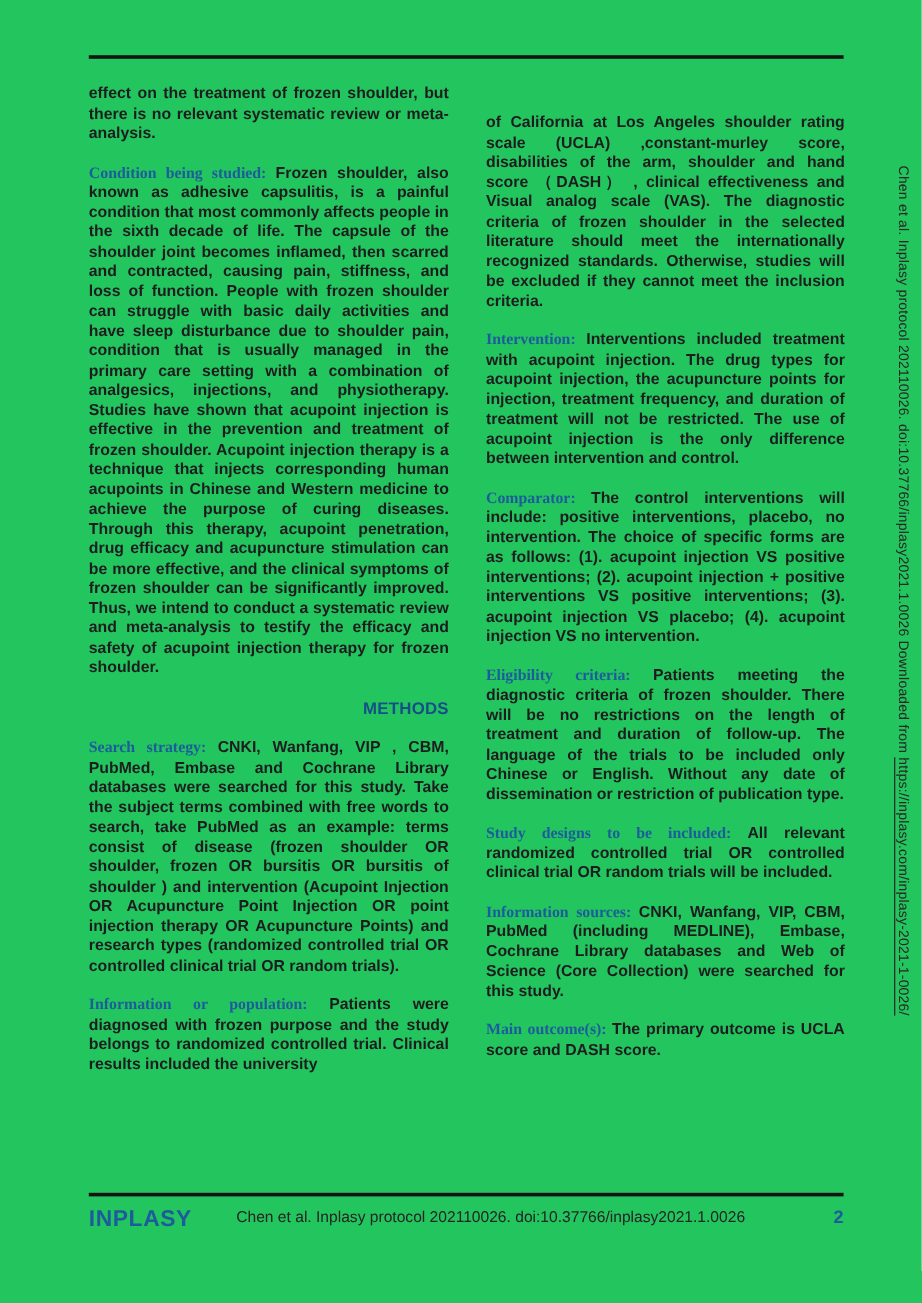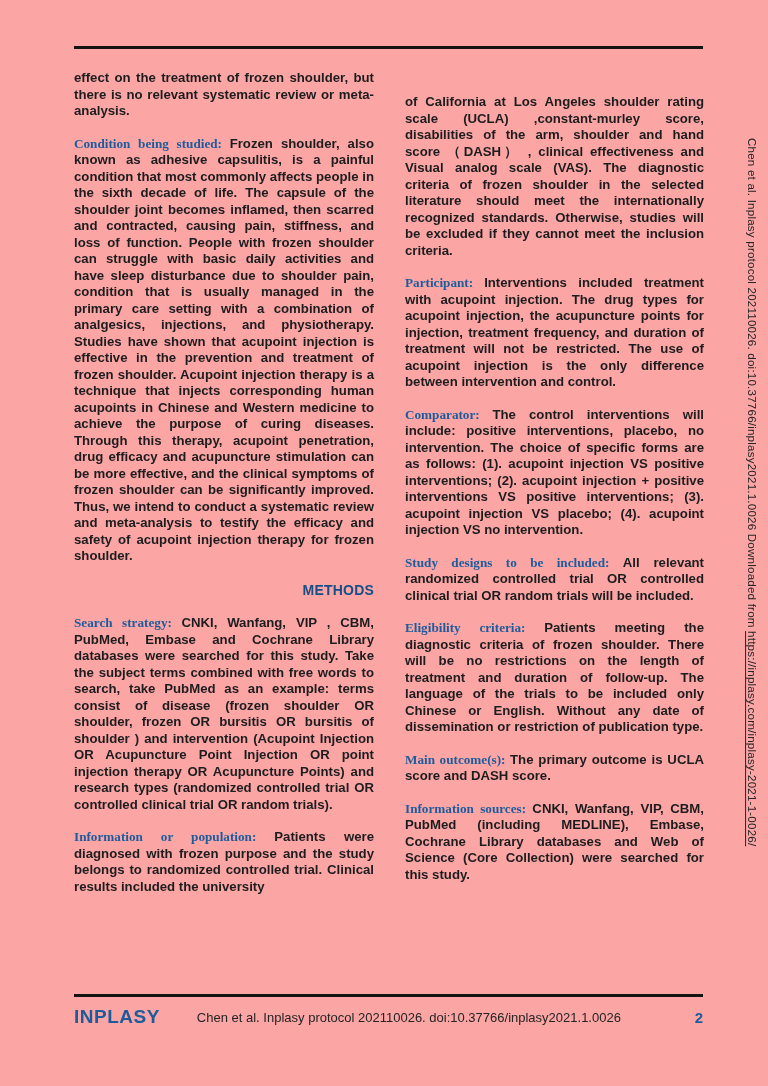--- a/index.html
+++ b/index.html
@@ -8,21 +8,21 @@
     --text:#1d1d1f;
     --rule:#141414;
   }
   *{margin:0;padding:0;box-sizing:border-box;}
   html,body{background:#ffffff;}
   body{
     font-family:"Liberation Sans", sans-serif;
     width:768px;height:1086px;position:relative;overflow:hidden;
   }
   .page{
-    position:absolute;inset:0;background:#fca5a5;
+    position:absolute;inset:0;background:#22c55e;
   }
   .rule{
     position:absolute;left:74px;width:629px;height:3px;background:var(--rule);
   }
   .rule-top{top:46px;}
   .rule-bottom{top:994px;}
   .columns{
     position:absolute;left:74px;top:70px;width:630px;
     display:flex;gap:31px;
   }
@@ -44,21 +44,21 @@
     display:flex;align-items:flex-start;justify-content:center;
   }
   .sidebar-inner{
     writing-mode:vertical-rl;
     font-size:11.6px;line-height:14px;color:#262626;font-weight:400;
     white-space:nowrap;letter-spacing:.2px;
   }
   .sidebar-link{color:#262626;text-decoration:underline;cursor:pointer;}
   .footer{
     position:absolute;left:74px;top:1006px;width:629px;
-    display:flex;align-items:center;
+    display:flex;
   }
   .logo{
     color:var(--accent);font-size:19px;font-weight:700;letter-spacing:.5px;
   }
   .citation{
     flex:1;margin-left:37px;font-size:13px;font-weight:400;color:#242424;
   }
   .pageno{
     color:var(--accent);font-size:15px;font-weight:700;
   }
@@ -73,26 +73,26 @@
   <div class="columns">
     <div class="col col-left">
         <p><span>effect on the treatment of frozen shoulder, but there is no relevant systematic review or meta-analysis.</span></p>
         <p><span class="lbl">Condition being studied: </span><span>Frozen shoulder, also known as adhesive capsulitis, is a painful condition that most commonly affects people in the sixth decade of life. The capsule of the shoulder joint becomes inflamed, then scarred and contracted, causing pain, stiffness, and loss of function. People with frozen shoulder can struggle with basic daily activities and have sleep disturbance due to shoulder pain, condition that is usually managed in the primary care setting with a combination of analgesics, injections, and physiotherapy. Studies have shown that acupoint injection is effective in the prevention and treatment of frozen shoulder. Acupoint injection therapy is a technique that injects corresponding human acupoints in Chinese and Western medicine to achieve the purpose of curing diseases. Through this therapy, acupoint penetration, drug efficacy and acupuncture stimulation can be more effective, and the clinical symptoms of frozen shoulder can be significantly improved. Thus, we intend to conduct a systematic review and meta-analysis to testify the efficacy and safety of acupoint injection therapy for frozen shoulder.</span></p>
         <h2>METHODS</h2>
         <p><span class="lbl">Search strategy: </span><span>CNKI, Wanfang, VIP , CBM, PubMed, Embase and Cochrane Library databases were searched for this study. Take the subject terms combined with free words to search, take PubMed as an example: terms consist of disease (frozen shoulder OR shoulder, frozen OR bursitis OR bursitis of shoulder ) and intervention (Acupoint Injection OR Acupuncture Point Injection OR point injection therapy OR Acupuncture Points) and research types (randomized controlled trial OR controlled clinical trial OR random trials).</span></p>
         <p><span class="lbl">Information or population: </span><span>Patients were diagnosed with frozen purpose and the study belongs to randomized controlled trial. Clinical results included the university</span></p>
       </div>
     <div class="col col-right">
         <p><span>of California at Los Angeles shoulder rating scale (UCLA) ,constant-murley score, disabilities of the arm, shoulder and hand score （DASH） , clinical effectiveness and Visual analog scale (VAS). The diagnostic criteria of frozen shoulder in the selected literature should meet the internationally recognized standards. Otherwise, studies will be excluded if they cannot meet the inclusion criteria.</span></p>
-        <p><span class="lbl">Participant: </span><span>Interventions included treatment with acupoint injection. The drug types for acupoint injection, the acupuncture points for injection, treatment frequency, and duration of treatment will not be restricted. The use of acupoint injection is the only difference between intervention and control.</span></p>
+        <p><span class="lbl">Intervention: </span><span>Interventions included treatment with acupoint injection. The drug types for acupoint injection, the acupuncture points for injection, treatment frequency, and duration of treatment will not be restricted. The use of acupoint injection is the only difference between intervention and control.</span></p>
         <p><span class="lbl">Comparator: </span><span>The control interventions will include: positive interventions, placebo, no intervention. The choice of specific forms are as follows: (1). acupoint injection VS positive interventions; (2). acupoint injection + positive interventions VS positive interventions; (3). acupoint injection VS placebo; (4). acupoint injection VS no intervention.</span></p>
+        <p><span class="lbl">Eligibility criteria: </span><span>Patients meeting the diagnostic criteria of frozen shoulder. There will be no restrictions on the length of treatment and duration of follow-up. The language of the trials to be included only Chinese or English. Without any date of dissemination or restriction of publication type.</span></p>
         <p><span class="lbl">Study designs to be included: </span><span>All relevant randomized controlled trial OR controlled clinical trial OR random trials will be included.</span></p>
-        <p><span class="lbl">Eligibility criteria: </span><span>Patients meeting the diagnostic criteria of frozen shoulder. There will be no restrictions on the length of treatment and duration of follow-up. The language of the trials to be included only Chinese or English. Without any date of dissemination or restriction of publication type.</span></p>
+        <p><span class="lbl">Information sources: </span><span>CNKI, Wanfang, VIP, CBM, PubMed (including MEDLINE), Embase, Cochrane Library databases and Web of Science (Core Collection) were searched for this study.</span></p>
         <p><span class="lbl">Main outcome(s): </span><span>The primary outcome is UCLA score and DASH score.</span></p>
-        <p><span class="lbl">Information sources: </span><span>CNKI, Wanfang, VIP, CBM, PubMed (including MEDLINE), Embase, Cochrane Library databases and Web of Science (Core Collection) were searched for this study.</span></p>
       </div>
   </div>
 
   <div class="sidebar">
     <div class="sidebar-inner"><span>Chen et al. Inplasy protocol 202110026. doi:10.37766/inplasy2021.1.0026 Downloaded from </span><span class="sidebar-link">https://inplasy.com/inplasy-2021-1-0026/</span></div>
   </div>
 
   <div class="rule rule-bottom"></div>
 
   <div class="footer">

